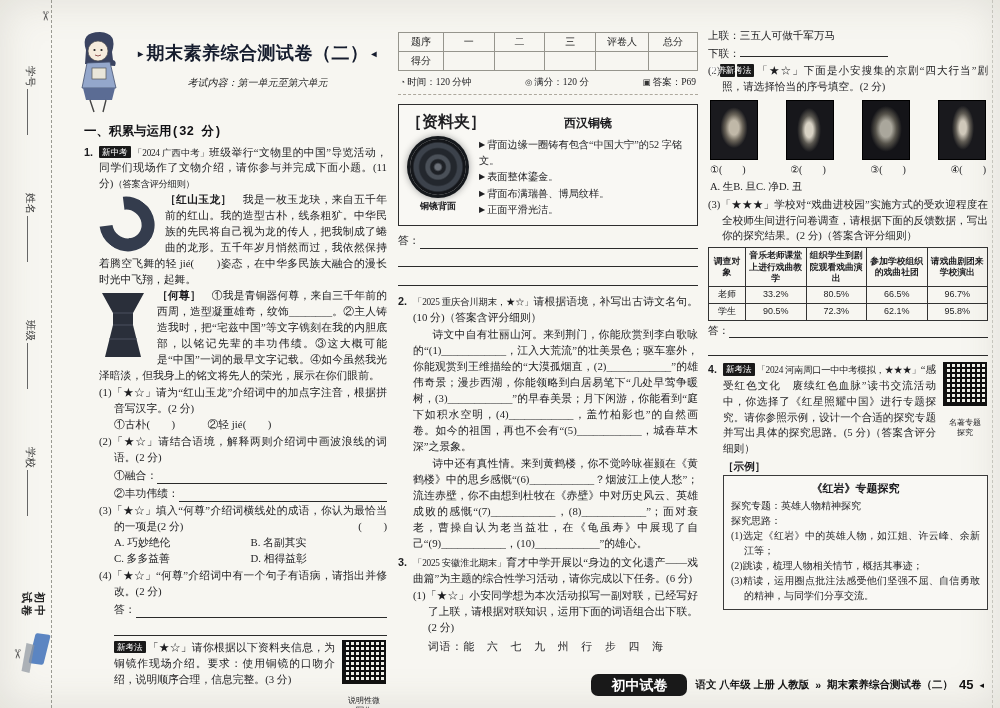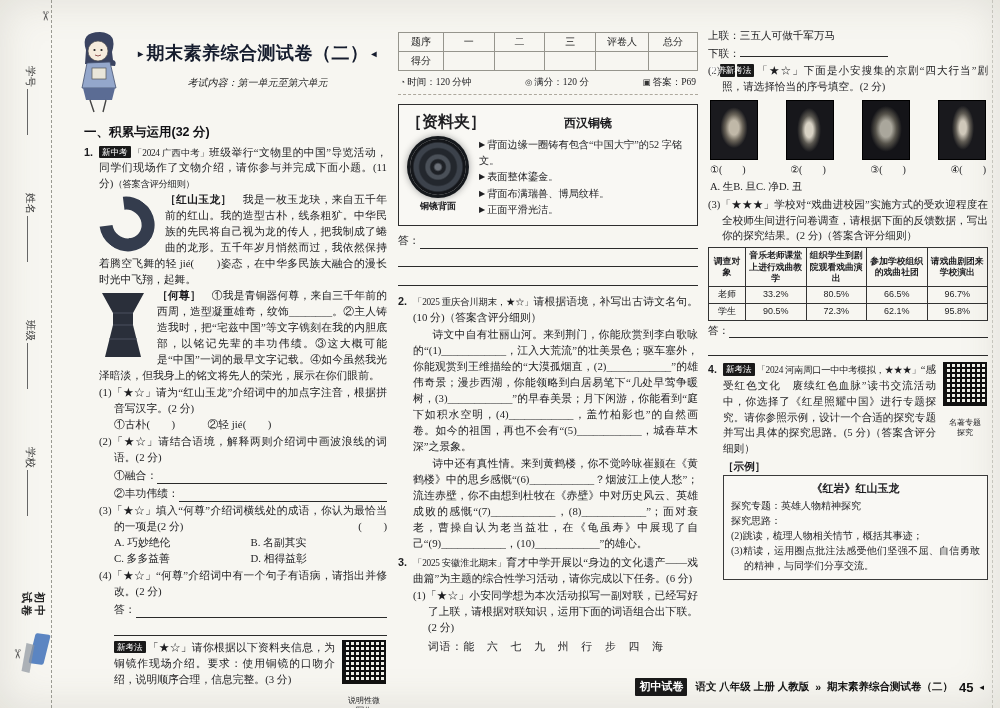--- a/index.html
+++ b/index.html
@@ -30,21 +30,21 @@
   .col-mid{left:398px;top:32px;width:300px;}
   .col-right{left:708px;top:28px;width:280px;font-size:10.6px;}
   
   .hdr{display:flex;align-items:flex-start;margin-bottom:4px;}
   .mascot{flex:none;width:58px;height:88px;margin-left:-14px;}
   .title-wrap{flex:1;text-align:center;}
   .title{font-family:"Liberation Sans",sans-serif;font-weight:bold;font-size:18px;color:#151c2d;
         letter-spacing:.5px;margin-top:12px;white-space:nowrap;}
   .title .arr{font-size:10px;vertical-align:2px;margin:0 3px;}
   .subtitle{margin-top:9px;font-size:10px;font-style:italic;color:#2a2a2a;}
-  .sec-title{font-family:Liberation Sans, sans-serif;font-weight:bold;font-size:12.5px;color:#101014;margin:7px 0 3px;}
+  .sec-title{font-family:Liberation Mono, monospace;font-weight:bold;font-size:12.5px;color:#101014;margin:7px 0 3px;}
   
   .q{position:relative;padding-left:15px;margin-bottom:1px;}
   .qnum{position:absolute;left:0;top:0;font-weight:bold;font-family:"Liberation Sans",sans-serif;}
   .badge{display:inline-block;background:#191919;color:#fff;font-family:"Liberation Sans",sans-serif;
         font-size:8.5px;padding:0 3px;border-radius:1px;margin-right:2px;line-height:1.45;vertical-align:1px;}
   .tag{font-size:9.3px;letter-spacing:-.3px;}
   .blabel{font-weight:bold;font-family:"Liberation Sans",sans-serif;}
   .jade{float:left;width:56px;height:54px;box-sizing:border-box;border:13px solid #343c4d;
         border-left-color:transparent;border-radius:50%;transform:rotate(38deg);margin:5px 10px 2px 0;}
   .zun{float:left;margin:3px 10px 0 0;}
@@ -98,21 +98,21 @@
   .survey .hrow td{font-weight:bold;font-size:8.8px;}
   .q4row{display:flex;gap:6px;}
   .q4text{flex:1;}
   .ex-label{font-weight:bold;margin:2px 0 1px;}
   .example-box{border:1px solid #3a3a3a;padding:4px 7px 6px;font-size:10px;line-height:1.5;background:#f9f8f4;}
   .ex-title{text-align:center;font-weight:bold;font-family:"Liberation Sans",sans-serif;font-size:11px;margin-bottom:1px;}
   .ex-item{text-indent:-13px;padding-left:13px;}
   
   .footer{position:absolute;right:16px;bottom:12px;display:flex;align-items:center;gap:6px;
         font-family:"Liberation Sans",sans-serif;font-size:10.5px;font-weight:bold;color:#111;}
-  .footer .badge{font-size:11px;padding:1px 4px;}
+  .footer .badge{font-size:14px;padding:1px 20px;border-radius:7px;}
   .footer .pg{font-size:13px;}
   .footer .arr{font-size:9px;font-weight:normal;}
 </style>
 </head>
 <body>
 
 <div class="page">
 
   <div class="cutline-left"></div>
   <div class="cutline-right"></div>
@@ -343,23 +343,24 @@
         <div class="q4text">
           <span class="badge">新考法</span><span class="tag">「2024 河南周口一中中考模拟，★★★」</span><span>“感受红色文化　赓续红色血脉”读书交流活动中，你选择了《红星照耀中国》进行专题探究。请你参照示例，设计一个合适的探究专题并写出具体的探究思路。(5 分)（答案含评分细则）</span>
         </div>
         <div class="qrblock">
           <div class="qr"></div>
           <div class="qr-label"><span>名著专题</span><br><span>探究</span></div>
         </div>
       </div>
       <div class="ex-label">［示例］</div>
       <div class="example-box">
-        <div class="ex-title">《红岩》红山玉龙</div>
+        <div class="ex-title">《红岩》专题探究</div>
         <div>探究专题：英雄人物精神探究</div>
         <div>探究思路：</div>
+        <div class="ex-item">(1)选定《红岩》中的英雄人物，如江姐、许云峰、余新江等；</div>
         <div class="ex-item">(2)跳读，梳理人物相关情节，概括其事迹；</div>
         <div class="ex-item">(3)精读，运用圈点批注法感受他们坚强不屈、自信勇敢的精神，与同学们分享交流。</div>
       </div>
     </div>
   </div>
 
   <div class="footer">
     <span class="badge">初中试卷</span>
     <span>语文 八年级 上册 人教版</span>
     <span>»</span>

